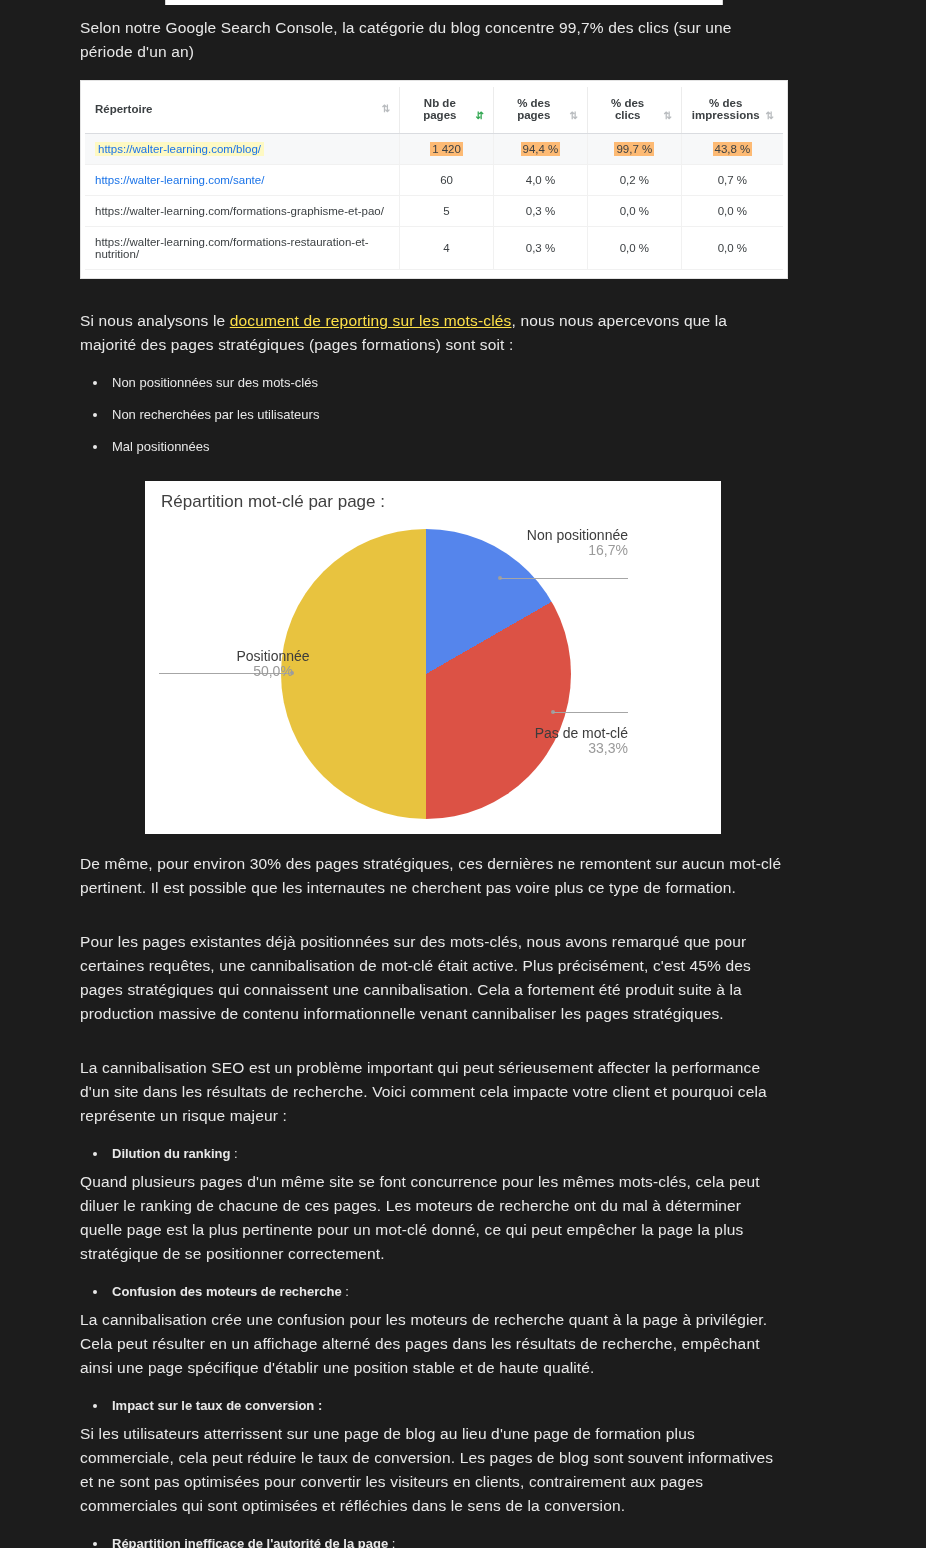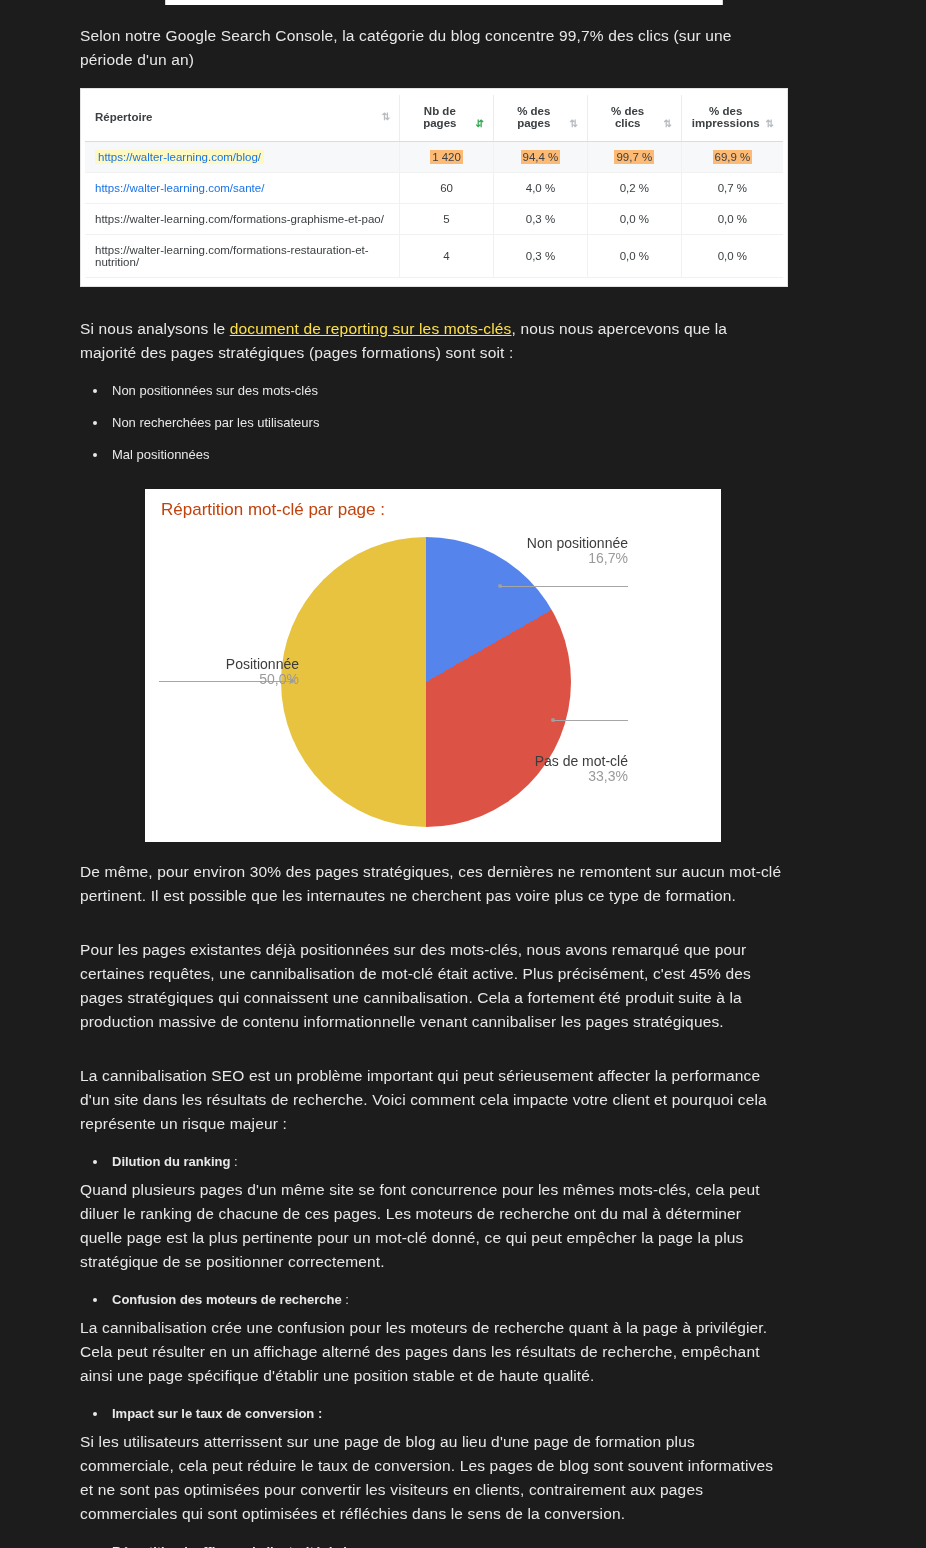--- a/index.html
+++ b/index.html
@@ -31,21 +31,21 @@
     width: 926px;
   }
   p.body-text {
     color: #e8e8e8;
     font-size: 15.5px;
     line-height: 24px;
     margin: 0 0 0 0;
     max-width: 706px;
     letter-spacing: 0.01em;
   }
-  .p-intro { padding-top: 24px; }
+  .p-intro { padding-top: 16px; }
   .bullets {
     margin: 10px 0 0 0;
     padding-left: 28px;
     color: #e8e8e8;
     font-size: 13px;
     line-height: 32px;
   }
   .bullets li { margin: 0; padding-left: 4px; }
   .bullets li strong { font-weight: bold; }
   a.inline-link {
@@ -126,21 +126,21 @@
     position: relative;
     margin: 18px 0 0 65px;
     width: 576px;
     height: 353px;
     background: #ffffff;
   }
   .chart-title {
     position: absolute;
     left: 16px; top: 11px;
     font-size: 17px;
-    color: #c2410c;
+    color: #404040;
     font-family: "Liberation Sans", sans-serif;
   }
   .pie-holder {
     position: absolute;
     left: 136px; top: 48px;
     width: 290px; height: 290px;
   }
   .pie {
     width: 290px; height: 290px;
     border-radius: 50%;
@@ -158,21 +158,21 @@
   }
   .pie-label {
     position: absolute;
     font-size: 14px;
     font-family: "Liberation Sans", sans-serif;
     line-height: 15px;
   }
   .pie-label .nm { color: #3c3c3c; display: block; }
   .pie-label .pct { color: #9a9a9a; display: block; }
   .pie-label.right { text-align: right; }
-  .pie-label.left { text-align: right; }
+  .pie-label.left { text-align: center; margin-left: 44px; }
 
   .gap-sm { height: 18px; }
   .gap-md { height: 30px; }
 </style>
 </head>
 <body>
 
 <div class="page">
 
   <div class="top-clip"></div>
@@ -216,21 +216,21 @@
               </span>
             </th>
           </tr>
         </thead>
         <tbody>
           <tr class="row-hl">
             <td class="dir"><span class="cell-link dir-sel">https://walter-learning.com/blog/</span></td>
             <td class="num"><span class="sel">1 420</span></td>
             <td class="num"><span class="sel">94,4 %</span></td>
             <td class="num"><span class="sel">99,7 %</span></td>
-            <td class="num last"><span class="sel">69,9 %</span></td>
+            <td class="num last"><span class="sel">43,8 %</span></td>
           </tr>
           <tr>
             <td class="dir"><span class="cell-link">https://walter-learning.com/sante/</span></td>
             <td class="num">60</td>
             <td class="num">4,0 %</td>
             <td class="num">0,2 %</td>
             <td class="num last">0,7 %</td>
           </tr>
           <tr>
             <td class="dir">https://walter-learning.com/formations-graphisme-et-pao/</td>
@@ -269,21 +269,21 @@
 
       <div class="leader-dot" style="left:353px; top:95px;"></div>
       <div class="leader" style="left:355px; top:97px; width:128px;"></div>
       <div class="pie-label right" style="left:343px; top:47px; width:140px;">
         <span class="nm">Non positionnée</span>
         <span class="pct">16,7%</span>
       </div>
 
       <div class="leader-dot" style="left:406px; top:229px;"></div>
       <div class="leader" style="left:408px; top:231px; width:75px;"></div>
-      <div class="pie-label right" style="left:343px; top:245px; width:140px;margin-top:20px;">
+      <div class="pie-label right" style="left:343px; top:245px; width:140px;">
         <span class="nm">Pas de mot-clé</span>
         <span class="pct">33,3%</span>
       </div>
 
       <div class="leader-dot" style="left:145px; top:190px;"></div>
       <div class="leader" style="left:14px; top:192px; width:133px;"></div>
       <div class="pie-label left" style="left:14px; top:168px; width:140px;">
         <span class="nm">Positionnée</span>
         <span class="pct">50,0%</span>
       </div>

